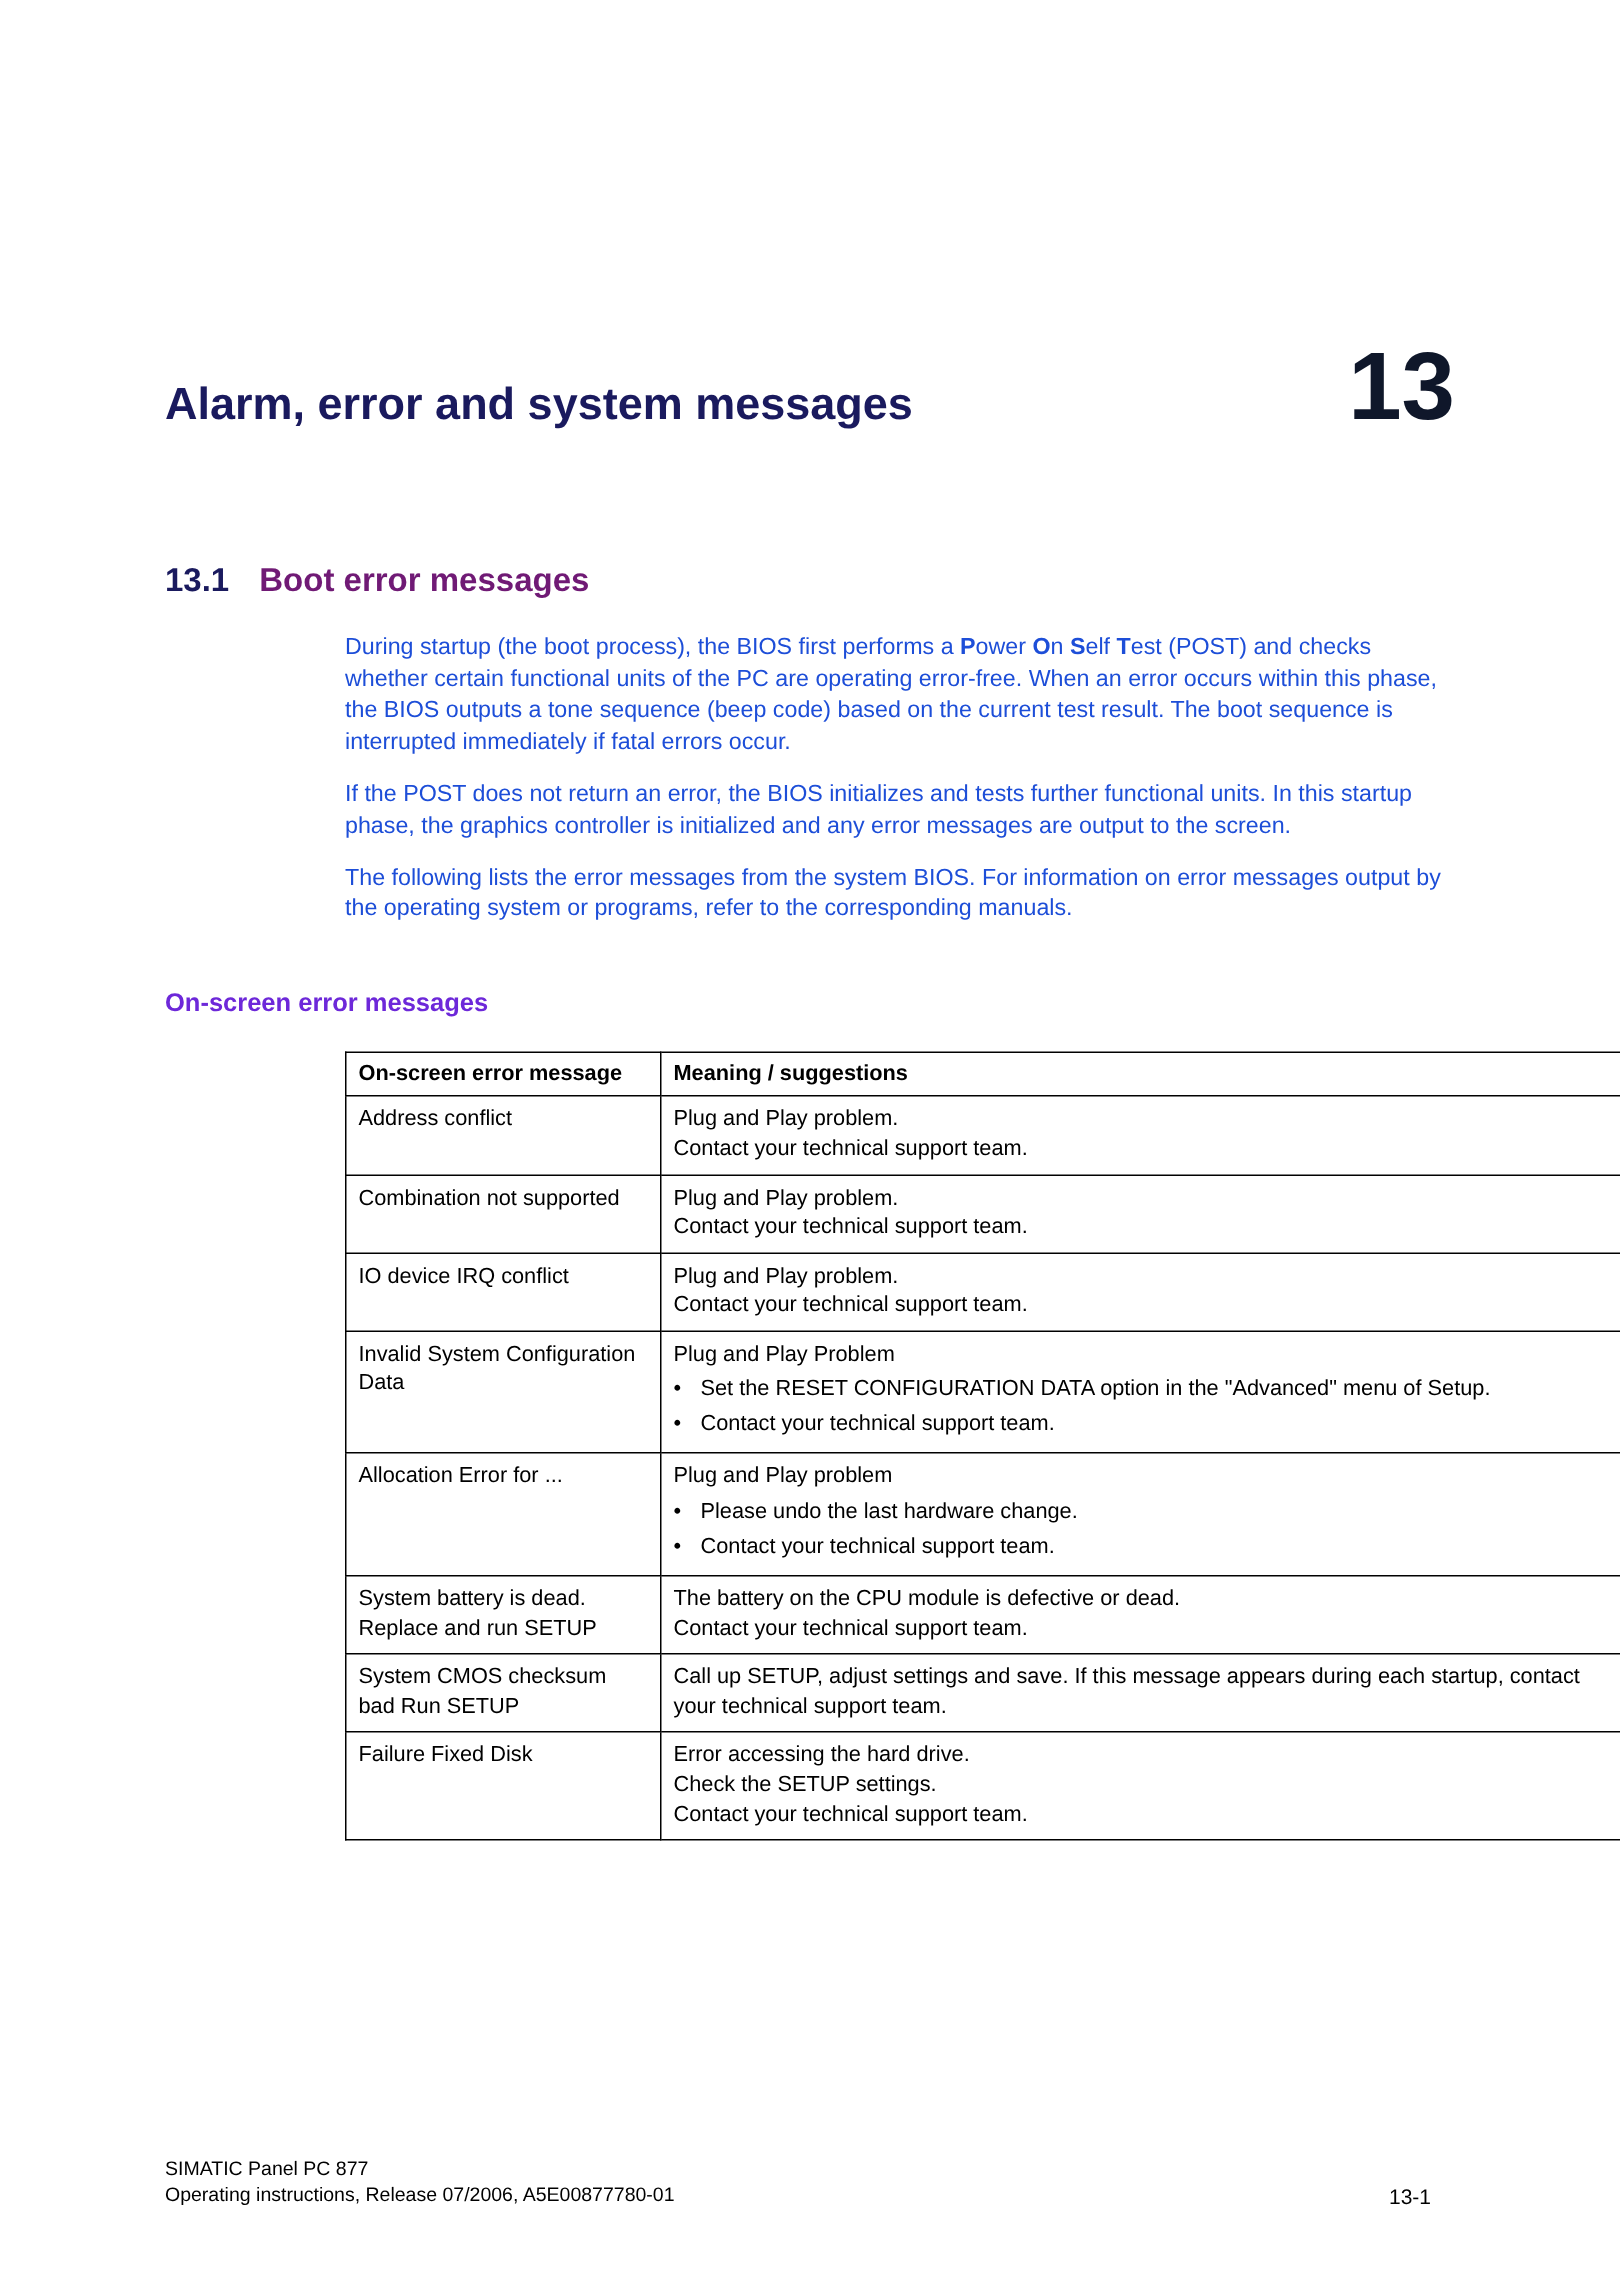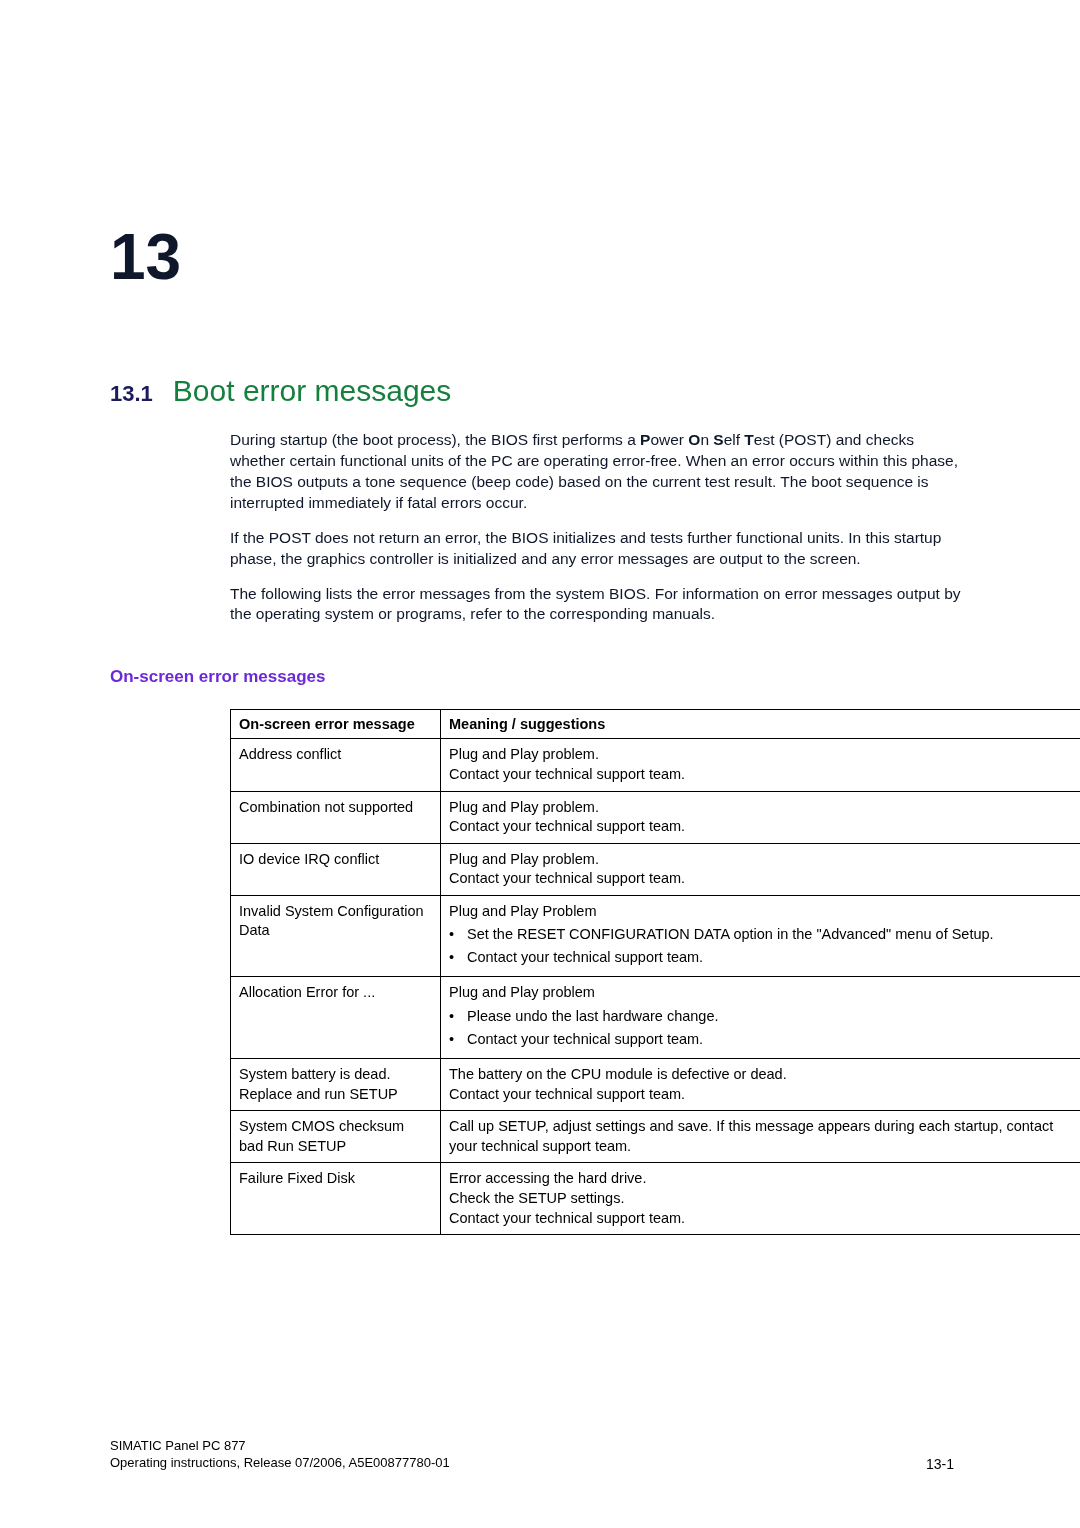--- a/index.html
+++ b/index.html
@@ -37,29 +37,29 @@
       gap: 20px;
       margin-bottom: 22px;
       align-items: baseline;
     }
     .section-number {
       font-size: 22px;
       font-weight: bold;
       color: #1a1a5e;
     }
     .section-title {
-      font-size: 30px;
-      font-weight: normal;
-      color: #15803d;
+      font-size: 22px;
+      font-weight: bold;
+      color: #701a75;
     }
     .body-text {
       margin-left: 120px;
       font-size: 15.5px;
       line-height: 1.35;
-      color: #0f172a;
+      color: #1d4ed8;
     }
     .para {
       margin-bottom: 14px;
     }
     .subsection-heading {
       font-size: 17px;
       font-weight: bold;
       color: #6d28d9;
       margin-top: 42px;
       margin-bottom: 22px;
@@ -121,20 +121,21 @@
       font-size: 14px;
     }
     .bold-letter {
       font-weight: bold;
     }
   </style>
 </head>
 <body>
 
 <div class="chapter-header">
+  <div class="chapter-title">Alarm, error and system messages</div>
   <div class="chapter-number">13</div>
 </div>
 
 <div class="section-header">
   <div class="section-number">13.1</div>
   <div class="section-title">Boot error messages</div>
 </div>
 
 <div class="body-text">
   <p class="para">

